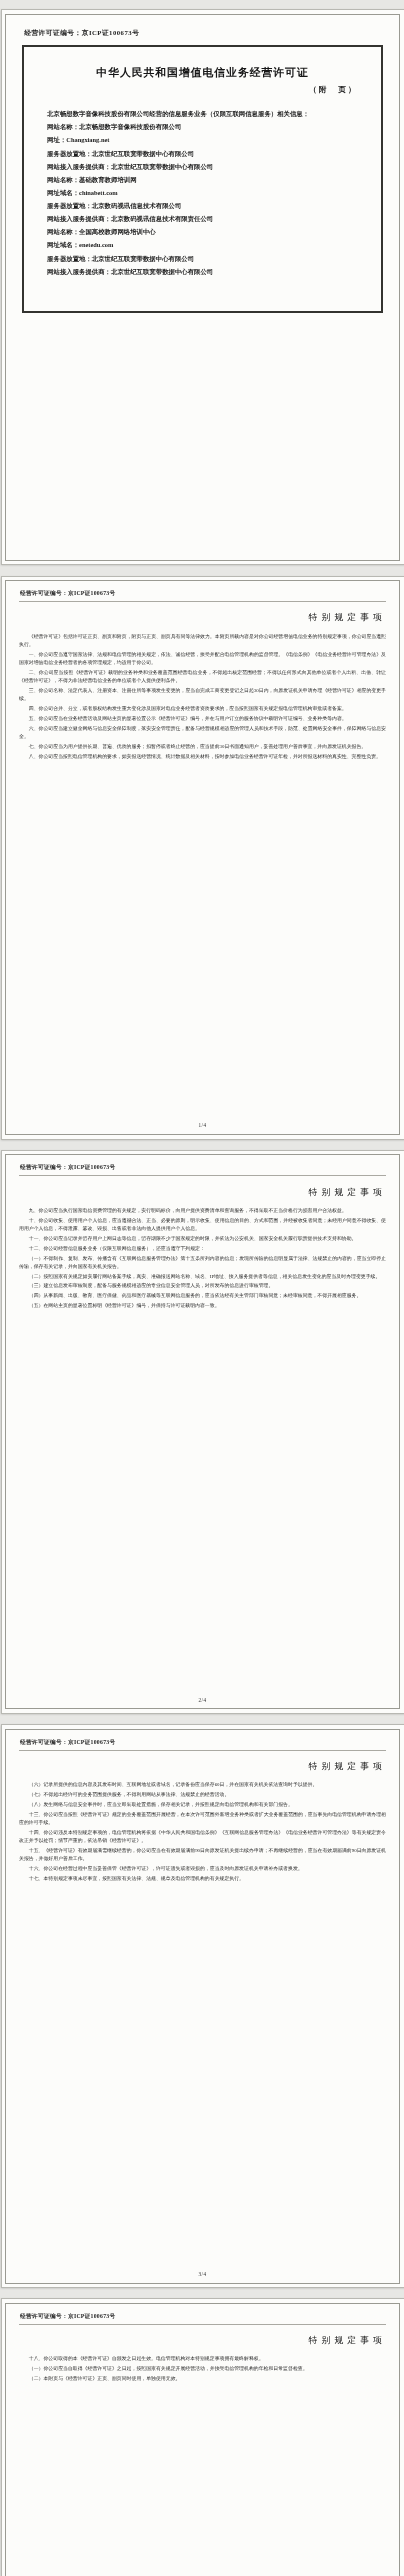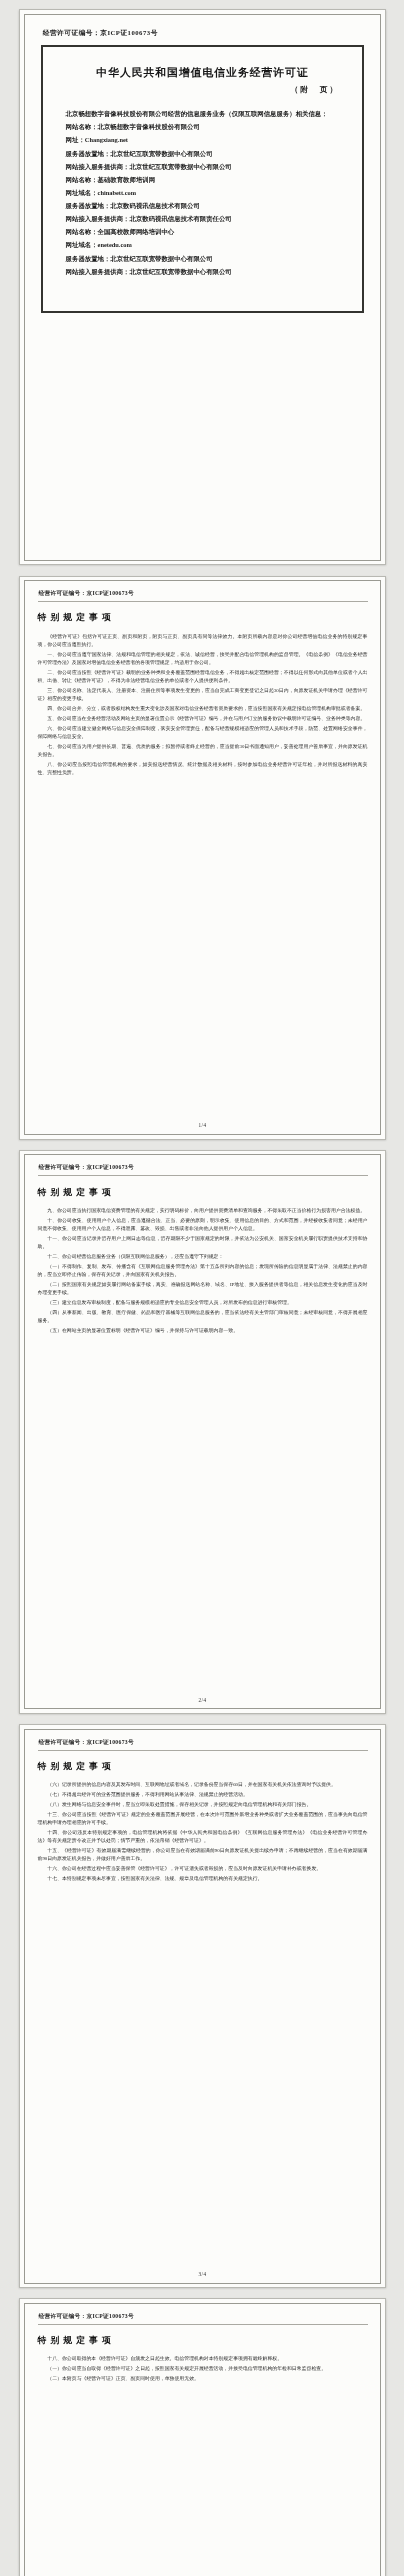--- a/index.html
+++ b/index.html
@@ -8,21 +8,21 @@
     background: #e7e7e4;
     width: 405px;
     font-family: "Liberation Serif", "DejaVu Serif", serif;
   }
   .page-stack {
     width: 405px;
     padding: 9.3px 0 10.3px;
   }
   .sheet {
     position: relative;
-    width: 367px;
+    width: 404px;
     margin: 0 auto 10.3px;
     background: #fcfcfa;
     border: 0.5px solid #b8b8b2;
     box-shadow: 0 0.5px 2.1px rgba(0,0,0,0.22);
     box-sizing: border-box;
   }
   .frame {
     position: absolute;
     inset: 3.6px;
     border: 0.5px solid #9a9a92;
@@ -76,23 +76,23 @@
     color: #222;
     letter-spacing: 0.3px;
     margin: 0 0 2.1px 1px;
   }
   .prov-rule {
     border: none;
     border-top: 0.5px solid #aaa9a2;
     margin: 3.1px 0 0;
   }
   .prov-title {
-    text-align: left;
+    text-align: right;
     font-size: 8.8px;
-    font-weight: bold;
+    font-weight: normal;
     letter-spacing: 4.1px;
     color: #111;
     margin: 10.3px 0 8.2px;
   }
   .prov-body p {
     margin: 0 0 1.5px;
     font-size: 4.9px;
     line-height: 1.7;
     text-indent: 2em;
     text-align: justify;

